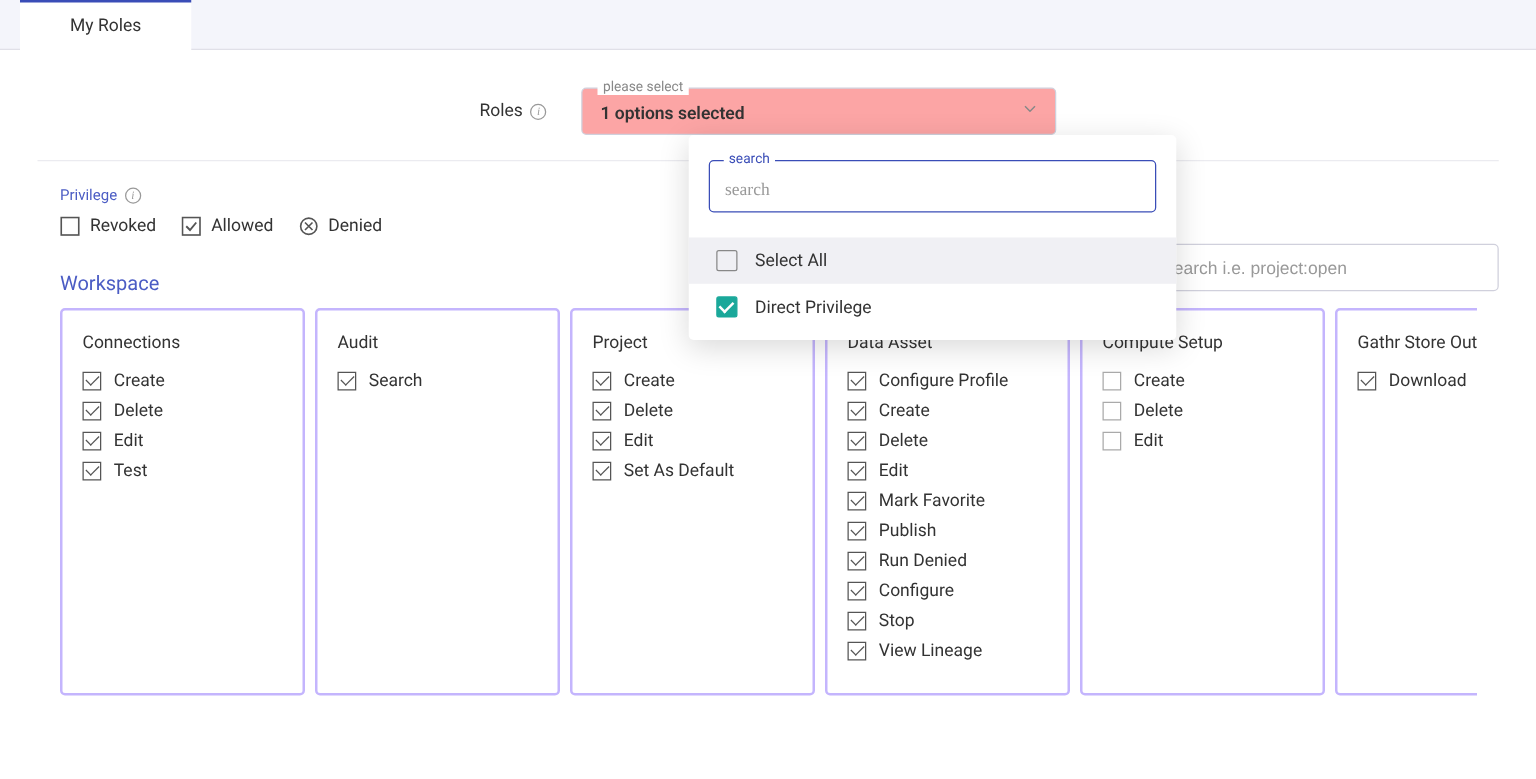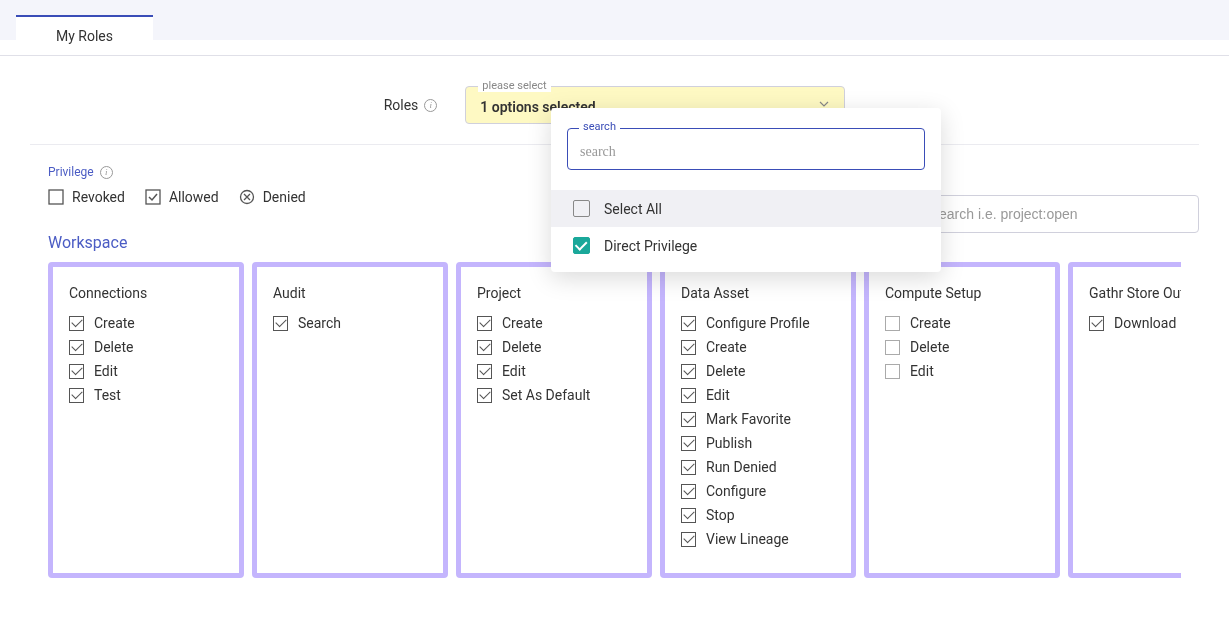--- a/index.html
+++ b/index.html
@@ -21,23 +21,23 @@
     top: 0;
     left: 0;
   }
   .content-area {
     position: relative;
     padding-top: 0;
   }
   .tab-bar {
     position: relative;
     border-bottom: 1px solid #e0e0e8;
-    height: 56px;
-    display: flex;
-    align-items: flex-end;
+    height: 40px;
+    display: flex;
+    align-items: flex-start;
   }
   .tab {
     padding: 10px 40px;
     font-size: 14px;
     color: #333;
     background: #fff;
     border-top: 2px solid #3a4db7;
     margin-left: 16px;
     height: 40px;
     display: flex;
@@ -75,21 +75,21 @@
     font-family: Georgia, serif;
   }
   .roles-select {
     position: relative;
     width: 380px;
   }
   .select-box {
     border: 1px solid #d0d0dc;
     border-radius: 4px;
     padding: 12px 14px 8px 14px;
-    background: #fef9c3;
+    background: #fca5a5;
     position: relative;
     cursor: pointer;
   }
   .select-floating-label {
     position: absolute;
     top: -8px;
     left: 12px;
     background: #fff;
     padding: 0 4px;
     font-size: 11px;
@@ -165,21 +165,21 @@
   .cards-scroll {
     margin: 0 48px;
     overflow-x: auto;
     padding-bottom: 12px;
   }
   .cards-row {
     display: flex;
     gap: 8px;
   }
   .card {
-    border: 5px solid #c4b5fd;
+    border: 2px solid #c4b5fd;
     border-radius: 4px;
     padding: 18px 16px;
     min-width: 196px;
     flex: 0 0 auto;
     min-height: 300px;
   }
   .card-title {
     font-size: 14px;
     color: #333;
     font-weight: 400;

